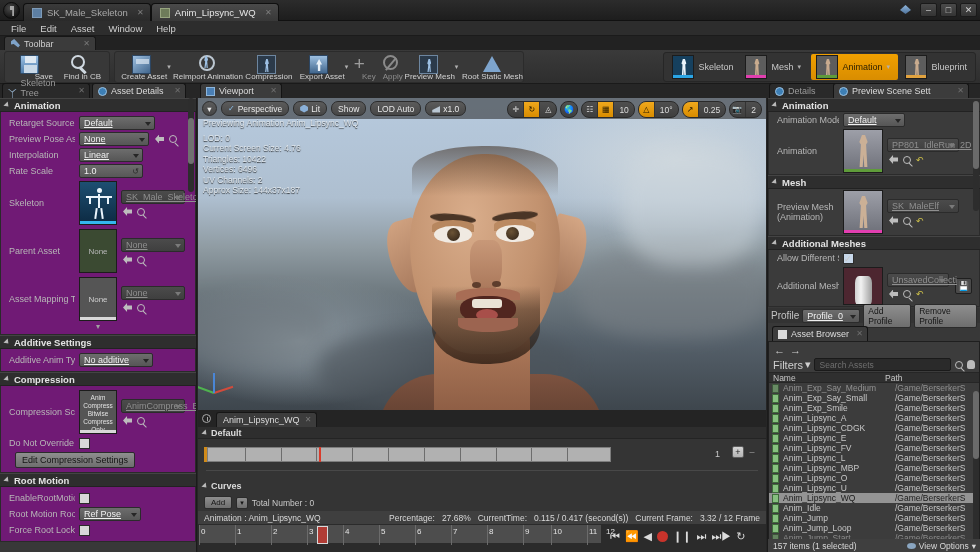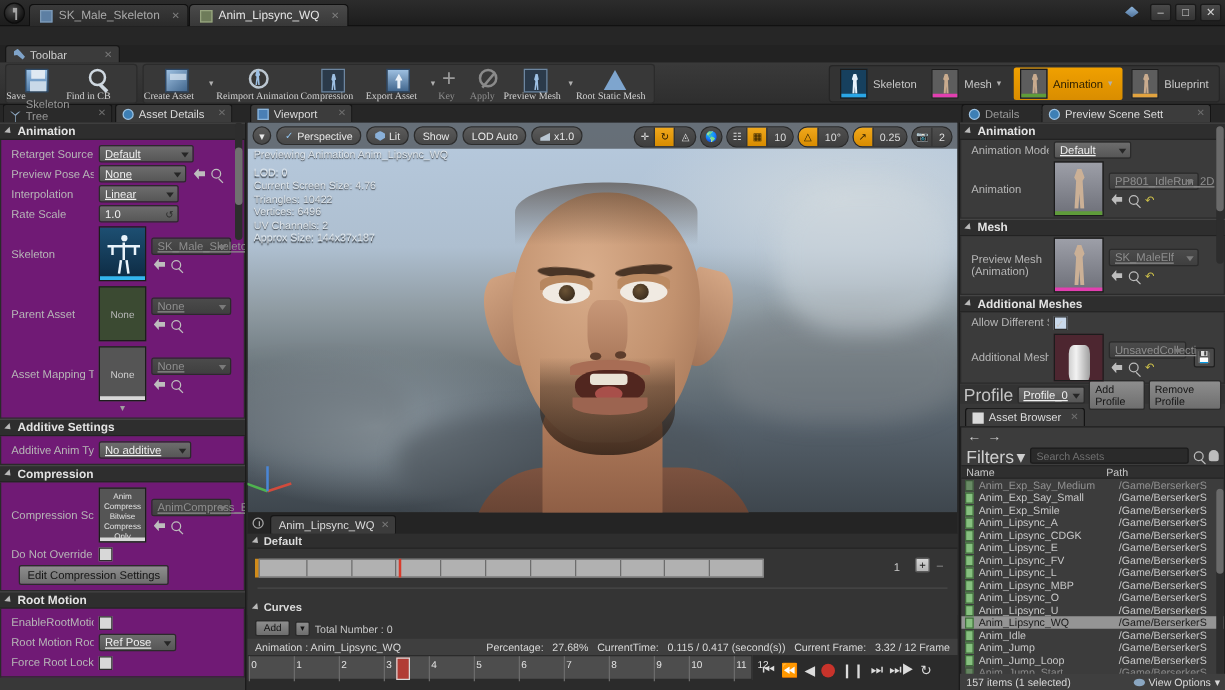--- a/index.html
+++ b/index.html
@@ -50,21 +50,21 @@
   .tbtab .tclose{position:absolute;right:5px;top:2px;font-size:8px;color:#777;}
   .wrench{width:9px;height:9px;background:#7fa3c9;clip-path:polygon(0 25%,35% 0,55% 20%,100% 70%,80% 95%,30% 55%,0 60%);}
 
   
   .toolbar { position:absolute; left:0; top:50px; width:980px; height:34px;
     background:linear-gradient(#3a3a3a,#2e2e2e); border-bottom:1px solid #1a1a1a; }
   .tgroup { position:absolute; top:1px; height:32px; background:#383838; border-radius:3px;
      border:1px solid #2b2b2b; display:flex; align-items:stretch; }
   .tbtn { width:48px; display:flex; flex-direction:column; align-items:center; justify-content:flex-start;
      padding-top:2px; font-size:8px; color:#d2d2d2; position:relative; }
-  .tbtn .lbl{ position:absolute; bottom:1px; left:0; width:100%; text-align:left; font-size:8px; white-space:nowrap;font-family:Liberation Serif, serif;}
+  .tbtn .lbl{ position:absolute; bottom:1px; left:0; width:100%; text-align:right; font-size:8px; white-space:nowrap;}
   .tbtn.dim .lbl{ color:#8d8d8d; }
   .ticn { width:19px; height:19px; margin-top:1px; position:relative; }
   .arrowdn { width:7px; align-self:center; color:#b0b0b0; font-size:7px; display:flex; align-items:center;}
 
   
   .i-save{background:linear-gradient(#9cc2e6,#4f7ba8); border:1px solid #2f4a66; border-radius:1px;}
   .i-save:after{content:"";position:absolute;left:4px;top:0;width:11px;height:7px;background:#dfe9f2;}
   .i-save:before{content:"";position:absolute;left:3px;bottom:0;width:13px;height:8px;background:#c9d9e8;}
   .i-find{border:2.5px solid #cfd8e0;border-radius:50%;width:14px;height:14px;margin-left:1px;}
   .i-find:after{content:"";position:absolute;right:-4px;bottom:-4px;width:8px;height:2.5px;background:#cfd8e0;transform:rotate(45deg);}
@@ -273,21 +273,21 @@
   .rthumb.an .fb{background:#5f9c3a;}
   .rthumb.me .fb{background:#e23fb0;}
   .rthumb.cyl{background:#4d2630;}
   .rthumb.cyl .cy{position:absolute;left:11px;top:8px;width:17px;height:30px;background:linear-gradient(90deg,#cfcfcf,#f2f2f2 35%,#9f9f9f);border-radius:4px/7px;}
   .profilebar{ display:flex; align-items:center; gap:3px; height:15px; background:#333; padding:0 3px; margin-top:1px;}
   .abrow{ display:flex; align-items:center; height:10px; font-size:8.5px; padding-left:3px;}
   .abrow.sel{ background:#949494; color:#1a1a1a;}
   .abicon{ width:7px;height:9px; background:#86c07f; border:1px solid #3f6b3b; margin-right:4px; flex:none;}
   .abname{ width:112px; white-space:nowrap; overflow:hidden;}
   .navbtn{width:13px;height:13px;display:flex;align-items:center;justify-content:center;color:#cfcfcf;font-size:11px;}
-  .filtbtn{ background:none; color:#cfcfcf; font-size:14px; display:flex; align-items:center; gap:2px;}
+  .filtbtn{ background:none; color:#cfcfcf; font-size:11px; display:flex; align-items:center; gap:2px;}
   .asearch{ flex:1; height:13px; background:#2a2a2a; border:1px solid #1a1a1a; border-radius:2px;
       color:#6f6f6f; font-size:8.5px; display:flex; align-items:center; padding:0 14px 0 4px; position:relative;}
   .rscroll{ position:absolute; right:1px; top:3px; width:6px; height:110px; background:#2d2d2d; border-radius:3px;}
   .rscroll:after{content:"";position:absolute;left:0;top:0;width:6px;height:68px;background:#6a6a6a;border-radius:3px;}
   .lscroll2{ position:absolute; right:2px; top:0; width:6px; height:94px; background:#2d2d2d; border-radius:3px;}
   .lscroll2:after{content:"";position:absolute;left:0;top:20px;width:6px;height:46px;background:#707070;border-radius:3px;}
   .statusfoot{ position:absolute; left:0; bottom:0; width:213px; height:13px; background:#3f3f3f;
      display:flex; align-items:center; justify-content:space-between; padding:0 5px; font-size:8.5px; color:#d8d8d8;}
 </style>
 </head>
@@ -310,20 +310,27 @@
       </div>
     </div>
     <div class="hatbtn"></div>
     <div class="winbtns">
       <div class="winbtn">–</div>
       <div class="winbtn">□</div>
       <div class="winbtn">✕</div>
     </div>
   </div>
 
+  <div class="menubar">
+    <div class="menuitem">File</div>
+    <div class="menuitem">Edit</div>
+    <div class="menuitem">Asset</div>
+    <div class="menuitem">Window</div>
+    <div class="menuitem">Help</div>
+  </div>
 
   <div class="tbtabrow">
     <div class="tbtab">
       <span class="wrench"></span>
       <span>Toolbar</span>
       <span class="tclose">✕</span>
     </div>
   </div>
 
   <div class="toolbar">
@@ -869,21 +876,21 @@
               <span class="arrl"></span>
               <span class="mag2"></span>
               <span class="revarrow">↶</span>
             </span>
           </span>
           <span class="sqbtn" style="margin-left:2px">💾</span>
         </div>
       </div>
 
       <div class="profilebar">
-        <span style="font-size:14px;color:#c4c4c4">Profile</span>
+        <span style="font-size:10px;color:#c4c4c4">Profile</span>
         <span class="combo" style="width:62px">Profile_0</span>
         <span class="btn3d" style="padding:1px 4px;font-size:8.5px">Add Profile</span>
         <span class="btn3d" style="padding:1px 4px;font-size:8.5px">Remove Profile</span>
       </div>
     </div>
 
     <div style="position:relative;margin-top:3px;height:15px;">
       <div class="ptab active" style="left:4px;top:0;width:96px;position:absolute;">
         <span class="pic grid"></span>
         <span>Asset Browser</span>

